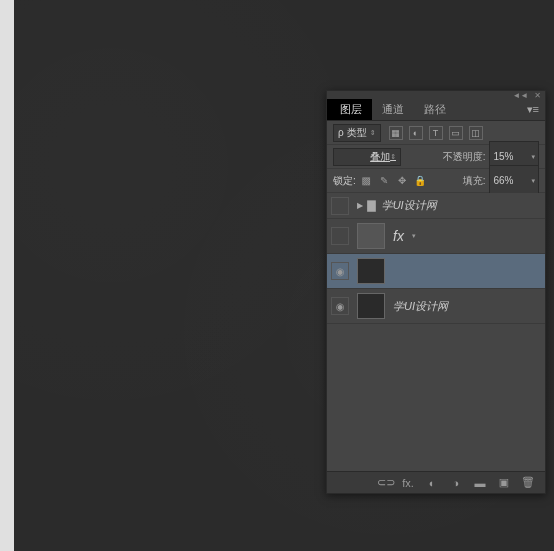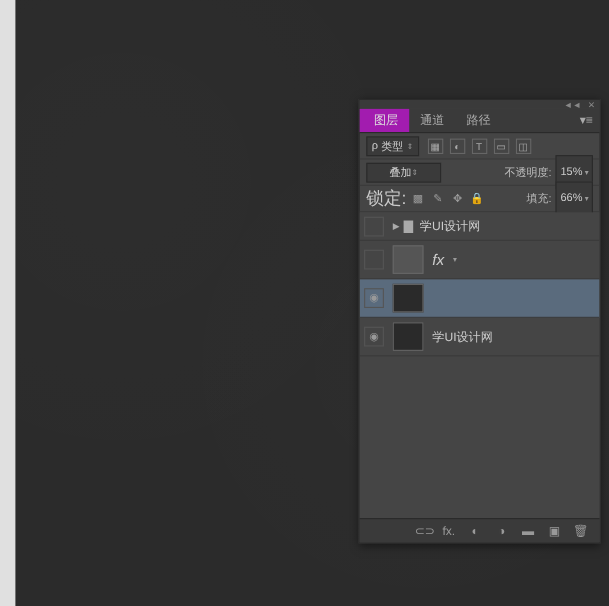--- a/index.html
+++ b/index.html
@@ -51,21 +51,21 @@
     height: 22px;
   }
   .tab {
     padding: 4px 10px;
     color: #aaa;
     font-size: 11px;
     display: flex;
     align-items: center;
   }
   .tab.active {
-    background: #a21caf;
+    background: #000000;
     color: #ddd;
     padding-left: 13px;
   }
   .tabs-menu {
     margin-left: auto;
     padding: 0 6px;
     display: flex;
     align-items: center;
     color: #aaa;
   }
@@ -102,33 +102,34 @@
     color: #aaa;
   }
   .blend-select {
     background: #3a3a3a;
     border: 1px solid #2a2a2a;
     padding: 2px 4px;
     height: 18px;
     width: 68px;
     display: flex;
     align-items: center;
-    justify-content: center;
-    font-size: 10px;
+    justify-content: flex-end;
+    font-size: 10px;
+    text-decoration: underline;
   }
   .opacity-label { font-size: 10px; color: #bbb; margin-left: auto; }
   .pct-box {
     background: #3a3a3a;
     border: 1px solid #2a2a2a;
     padding: 1px 3px;
     height: 31px;
     display: flex;
     align-items: center;
     font-size: 10px;
-    gap: 2px;
+    gap: 18px;
   }
   .lock-icons {
     display: flex;
     gap: 5px;
     align-items: center;
   }
   .lock-icons span {
     width: 13px; height: 13px;
     display: flex;
     align-items: center;
@@ -160,21 +161,21 @@
     font-size: 10px;
     color: #999;
   }
   .thumb {
     width: 28px; height: 26px;
     background: #555;
     border: 1px solid #666;
     margin-right: 8px;
   }
   .thumb.dark { background: #2a2a2a; }
-  .layer-name { font-size: 11px; flex: 1; }
+  .layer-name { font-size: 11px; flex: 1; font-style: italic; }
   .fx-badge {
     font-size: 14px;
     font-style: italic;
     color: #ccc;
     margin-right: 8px;
   }
   .folder-ico {
     margin-right: 6px;
     color: #aaa;
     font-size: 11px;
@@ -242,21 +243,21 @@
       <span class="chev">⇕</span>
     </div>
     <span class="opacity-label">不透明度:</span>
     <div class="pct-box">
       <span>15%</span>
       <span class="chev">▾</span>
     </div>
   </div>
 
   <div class="lock-row">
-    <span style="font-size:16px;">锁定:</span>
+    <span style="font-size:10px;">锁定:</span>
     <div class="lock-icons">
       <span>▩</span>
       <span>✎</span>
       <span>✥</span>
       <span>🔒</span>
     </div>
     <span class="opacity-label">填充:</span>
     <div class="pct-box">
       <span>66%</span>
       <span class="chev">▾</span>

